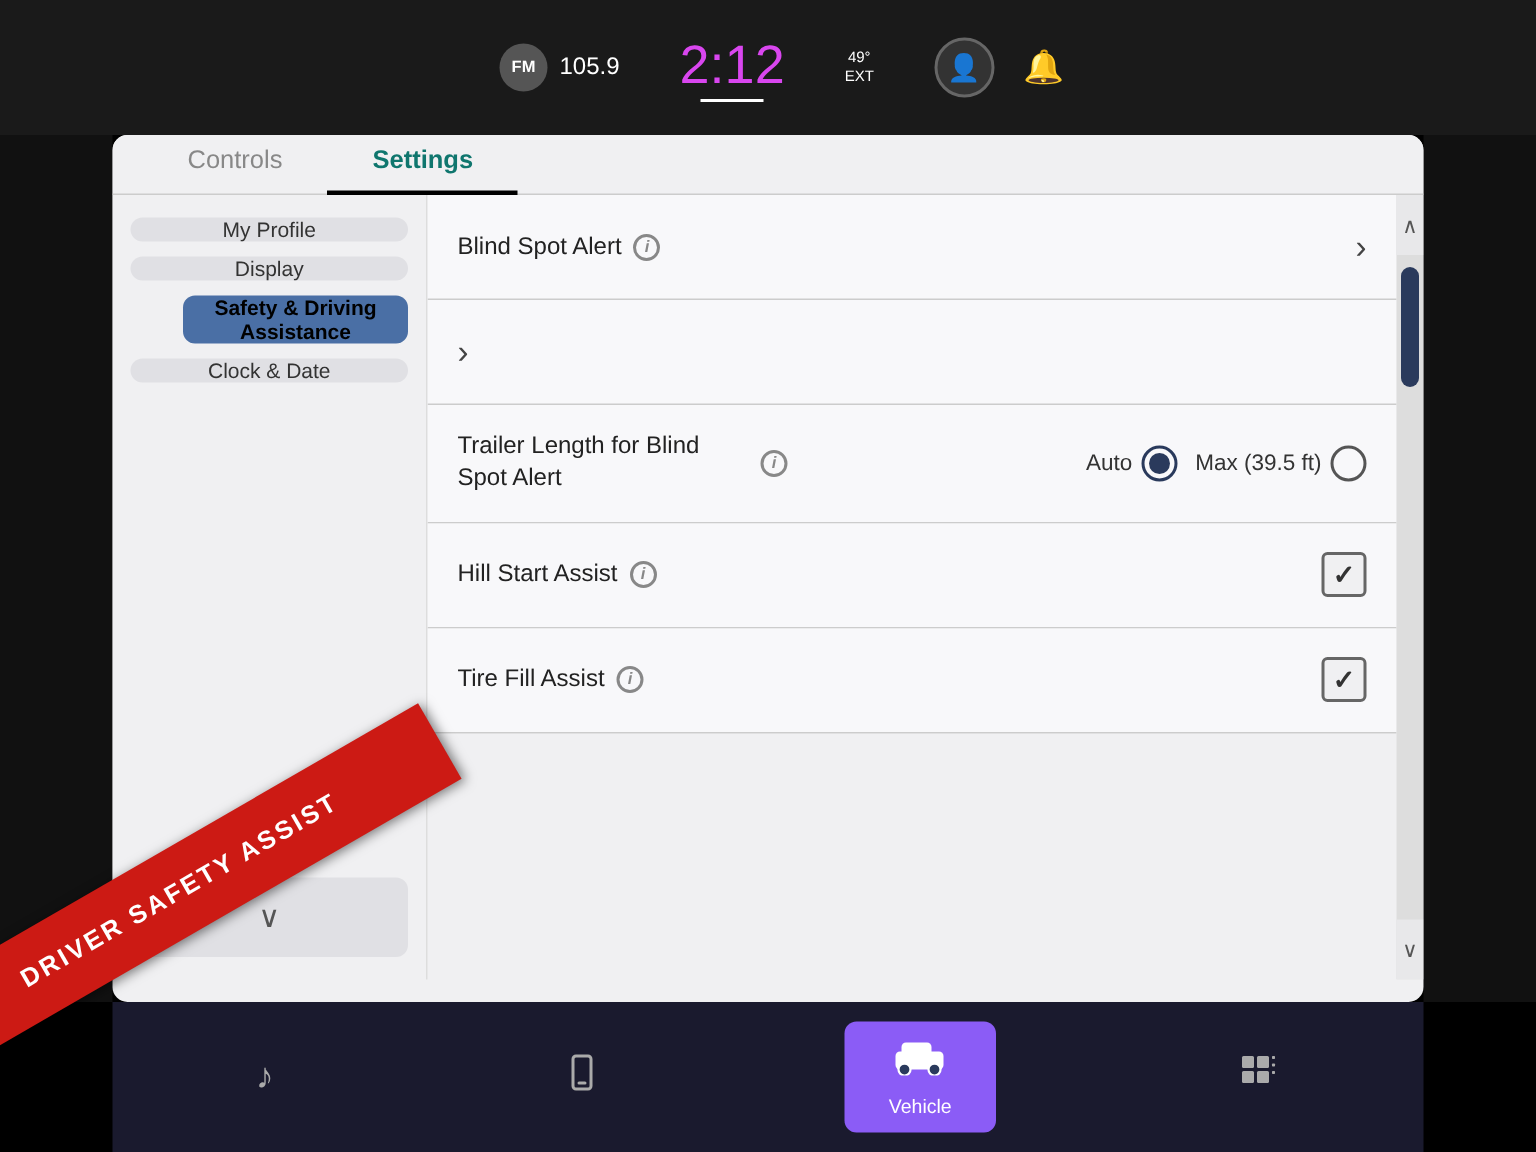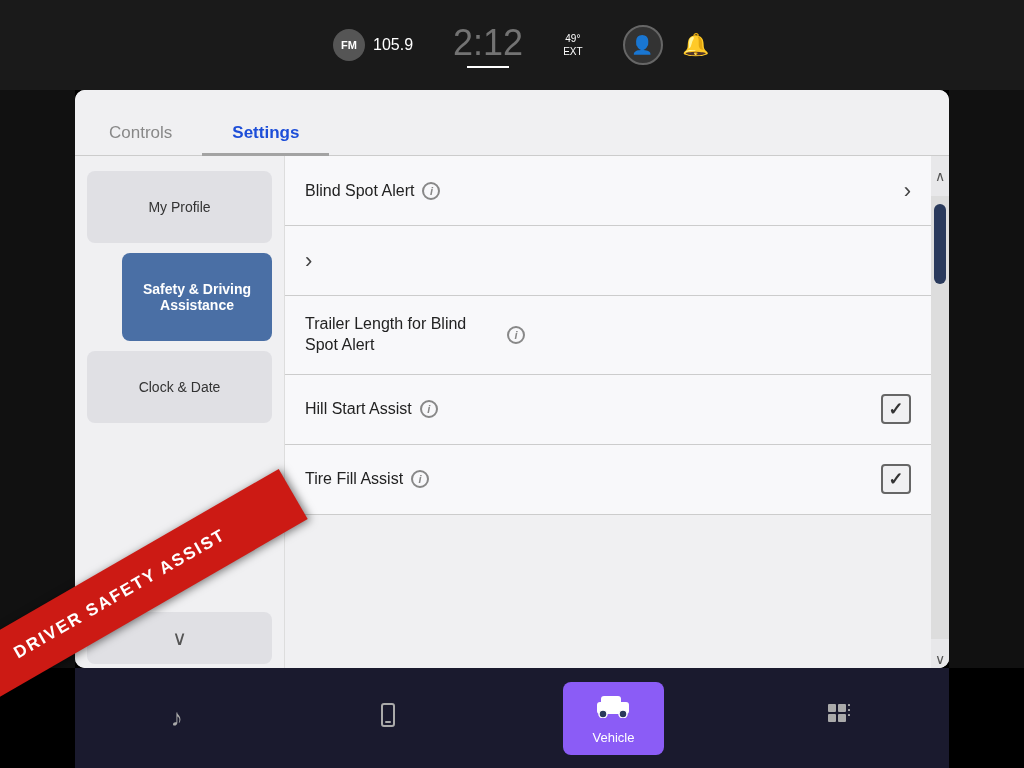--- a/index.html
+++ b/index.html
@@ -36,21 +36,21 @@
       border-radius: 50%;
       width: 32px;
       height: 32px;
       display: flex;
       align-items: center;
       justify-content: center;
       font-size: 11px;
       font-weight: bold;
     }
     .status-time {
-      color: #737373;
+      color: #d946ef;
       font-size: 36px;
       font-weight: 300;
       text-align: center;
     }
     .time-underline {
       height: 2px;
       background: #fff;
       margin-top: 2px;
       width: 60%;
       margin-left: auto;
@@ -94,35 +94,35 @@
       background: #f0f0f2;
       border-radius: 10px;
       overflow: hidden;
     }
 
     
     .tabs {
       display: flex;
       background: #f0f0f2;
       border-bottom: 1px solid #ccc;
-      padding: 0 4px;
-      height: 66px;
+      padding: 0 20px;
+      height: 40px;
       align-items: flex-end;
     }
     .tab {
       padding: 10px 30px;
       font-size: 17px;
       color: #888;
       cursor: pointer;
       border-bottom: 3px solid transparent;
       margin-bottom: -1px;
     }
     .tab.active {
-      color: #1d4ed8;
-      border-bottom: 3px solid #a3a3a3;
+      color: #0f766e;
+      border-bottom: 3px solid #000000;
       font-weight: 600;
     }
 
     
     .content-area {
       display: flex;
       height: calc(100% - 55px);
     }
 
     
@@ -130,32 +130,32 @@
       width: 210px;
       padding: 15px 12px;
       background: #f0f0f2;
       display: flex;
       flex-direction: column;
       gap: 10px;
       border-right: 1px solid #ddd;
       flex-shrink: 0;
     }
     .sidebar-btn {
-      padding: 28px 12px;
+      padding: 0 12px;
       border-radius: 8px;
       border: none;
       background: #e0e0e4;
       font-size: 14px;
       color: #333;
       cursor: pointer;
       text-align: center;
     }
     .sidebar-btn.active {
       background: #4a6fa5;
-      color: #ffffff;
+      color: #000000;
       font-weight: 600;
       margin-left: 35px;
     }
     .sidebar-down-btn {
       padding: 14px 12px;
       border-radius: 8px;
       border: none;
       background: #e0e0e4;
       font-size: 20px;
       color: #555;
@@ -410,20 +410,21 @@
 
   <div class="tabs">
     <div class="tab">Controls</div>
     <div class="tab active">Settings</div>
   </div>
 
   <div class="content-area">
 
     <div class="sidebar">
       <button class="sidebar-btn">My Profile</button>
+      <button class="sidebar-btn">Display</button>
       <button class="sidebar-btn active">Safety &amp; Driving Assistance</button>
       <button class="sidebar-btn">Clock &amp; Date</button>
       <button class="sidebar-down-btn">∨</button>
     </div>
 
     <div class="settings-panel">
       <div class="settings-list">
 
         <div class="settings-item">
           <div class="settings-item-label">
@@ -434,20 +435,30 @@
         </div>
 
         <div class="settings-item">
           <div class="chevron-right">›</div>
         </div>
 
         <div class="settings-item">
           <div class="settings-item-label trailer-label">
             <span>Trailer Length for Blind Spot Alert</span>
             <div class="info-icon">i</div>
+          </div>
+          <div class="radio-group">
+            <div class="radio-option">
+              <span>Auto</span>
+              <div class="radio-circle selected"></div>
+            </div>
+            <div class="radio-option">
+              <span>Max (39.5 ft)</span>
+              <div class="radio-circle"></div>
+            </div>
           </div>
         </div>
 
         <div class="settings-item">
           <div class="settings-item-label">
             <span>Hill Start Assist</span>
             <div class="info-icon">i</div>
           </div>
           <div class="checkbox-icon checked"></div>
         </div>

